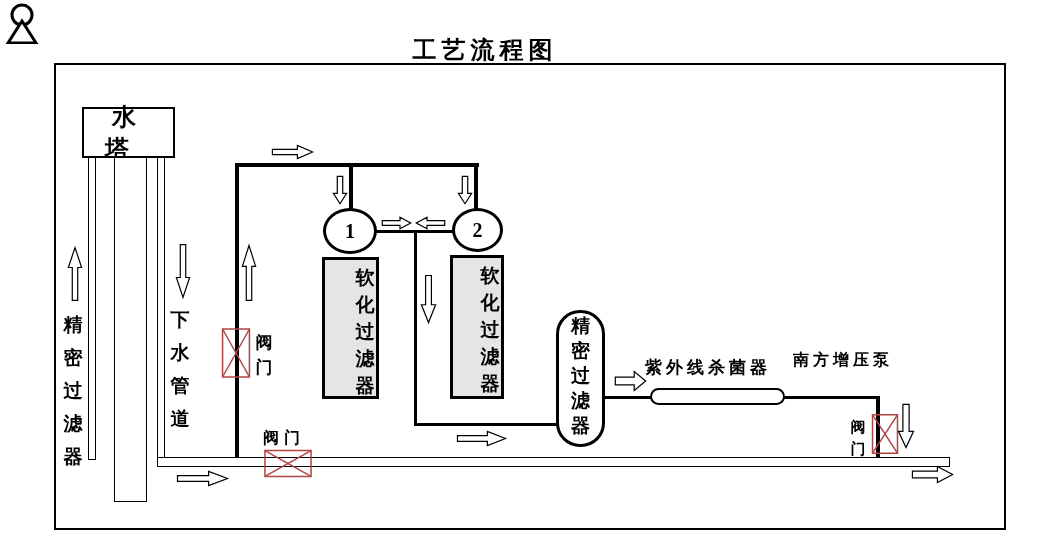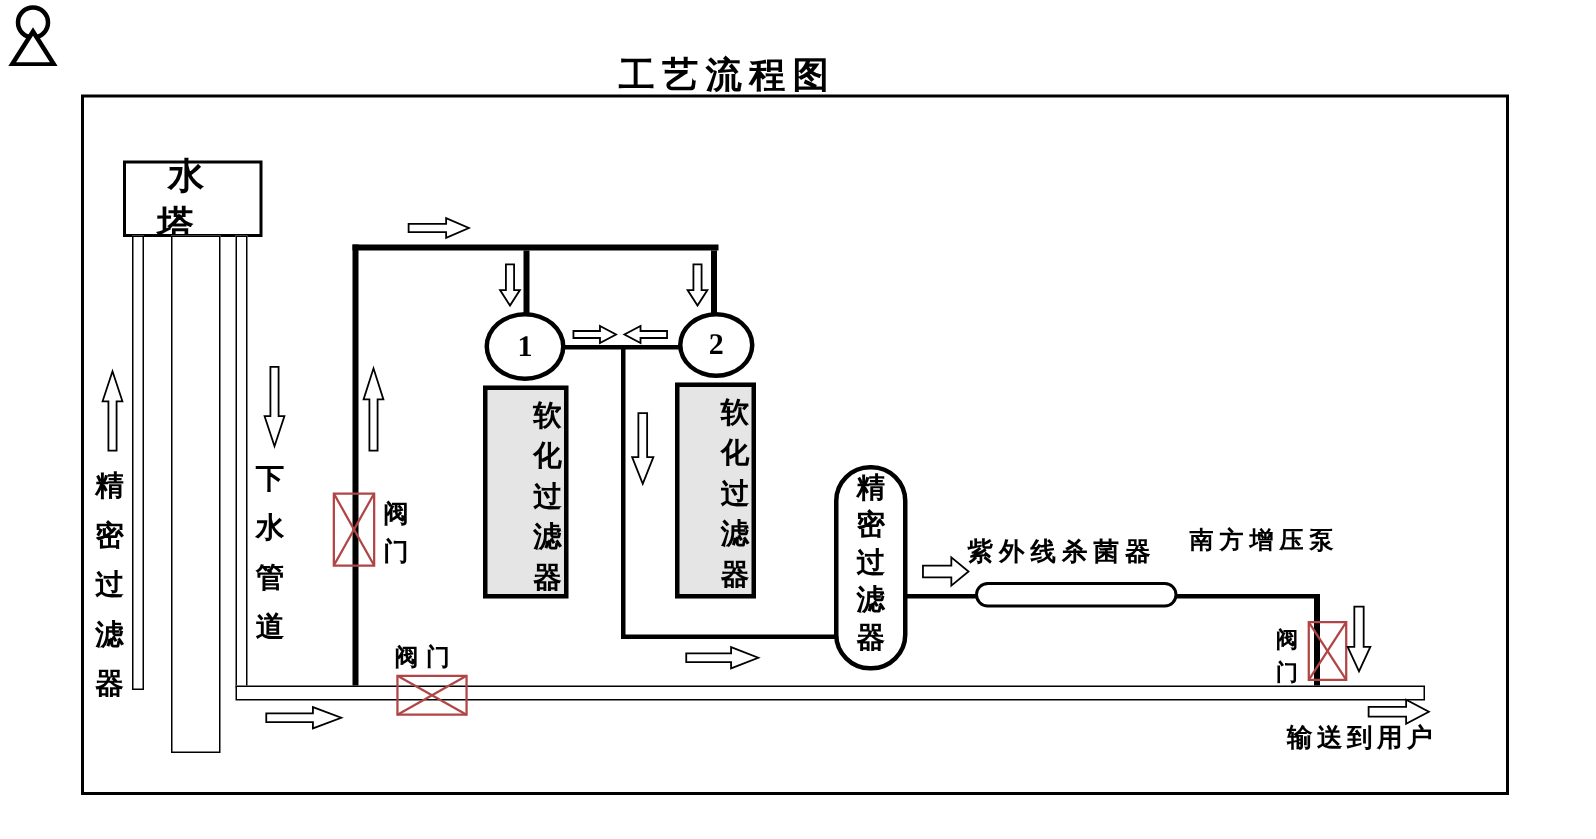--- a/index.html
+++ b/index.html
@@ -182,15 +182,14 @@
   
   <svg class="arrow" style="left:177px; top:471px;" width="51" height="15" viewBox="0 0 100 36" preserveAspectRatio="none">
     <polygon points="1,11 62,11 62,1 99,18 62,35 62,25 1,25" vector-effect="non-scaling-stroke"></polygon>
   </svg>
   
   <svg class="arrow" style="left:912px; top:466px;" width="41" height="17" viewBox="0 0 100 36" preserveAspectRatio="none">
     <polygon points="1,11 62,11 62,1 99,18 62,35 62,25 1,25" vector-effect="non-scaling-stroke"></polygon>
   </svg>
 
   
-  <div class="txt" style="left:858px; top:480px; width:120px; font-size:17px; letter-spacing:3px;">输送到用户</div>
 
 </div>
 
 </body></html>

